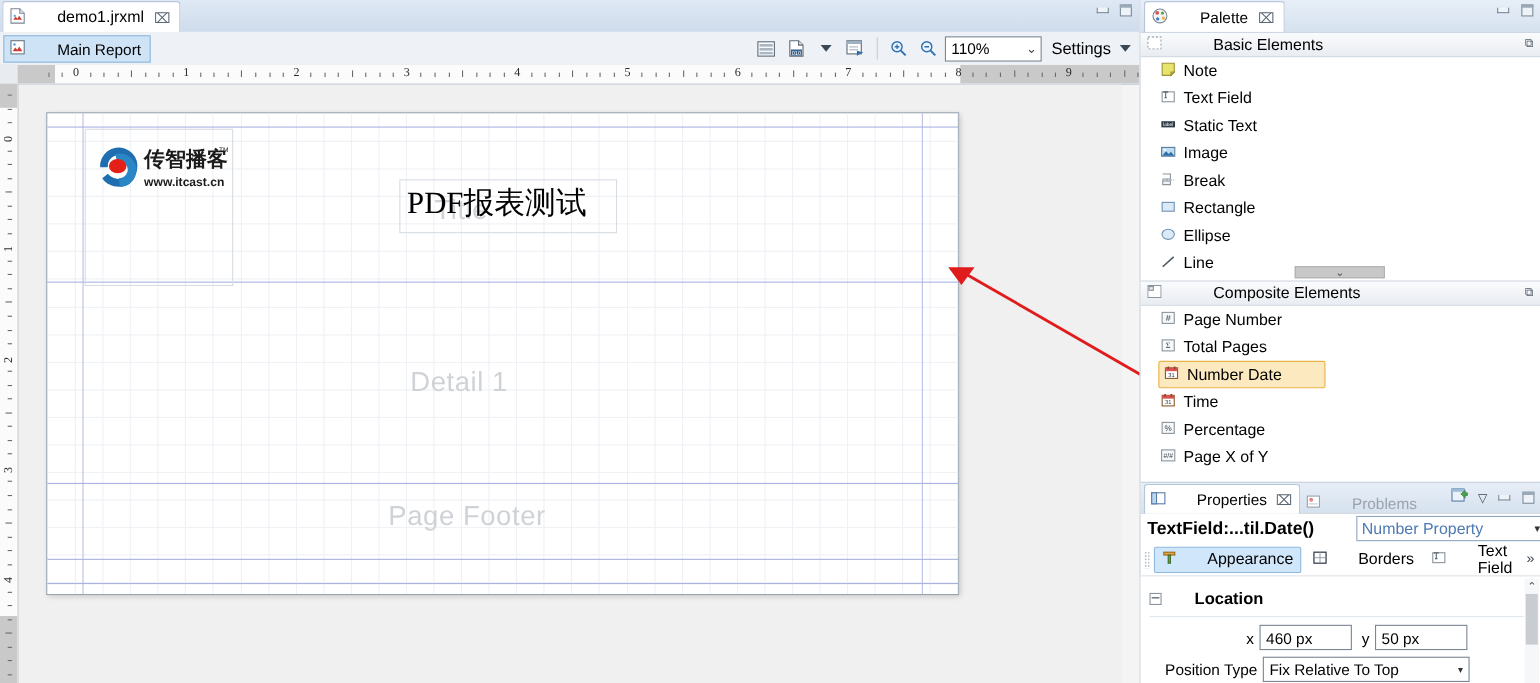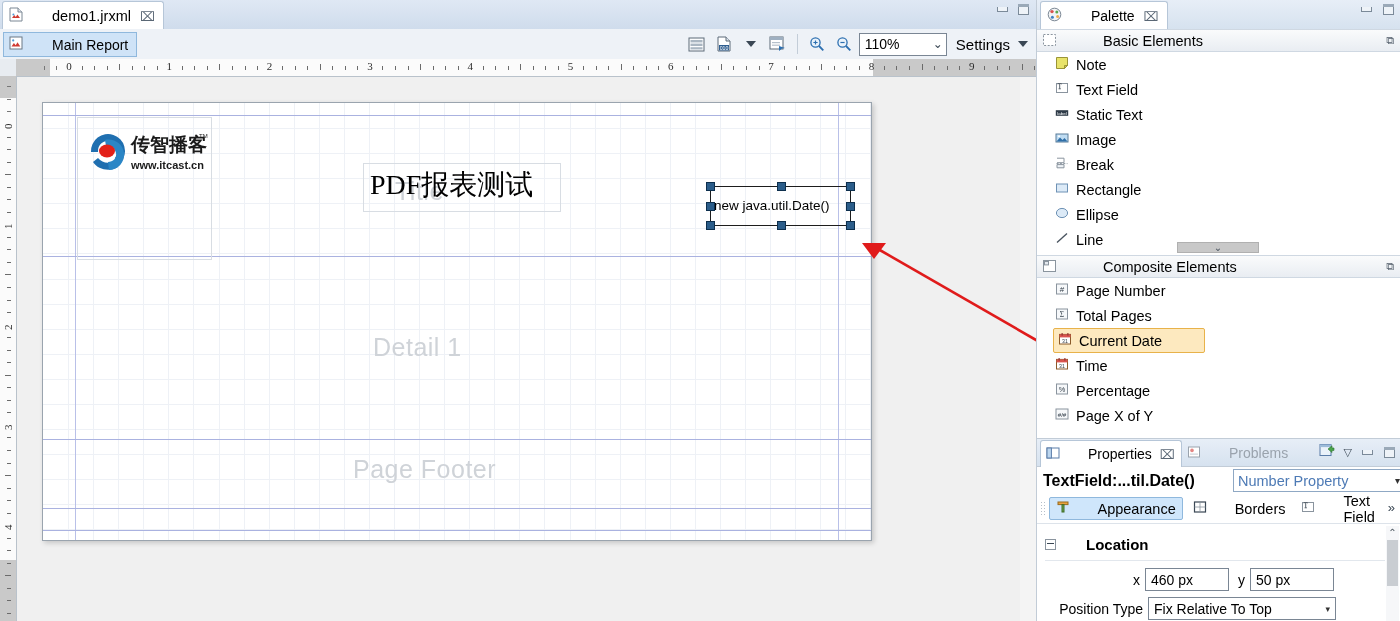--- a/index.html
+++ b/index.html
@@ -114,21 +114,21 @@
      border:1px solid #b0b0b0;display:flex;align-items:center;justify-content:center;}
 
   
   #props{position:absolute;left:0;top:438px;width:364px;height:183px;background:#fff;
      border-top:1px solid #c2ccd7;}
   #props-tabbar{position:absolute;left:0;top:0;width:364px;height:27px;
      background:linear-gradient(to bottom,#e7eef7 0%,#d6e2ef 100%);border-bottom:1px solid #c2ccd7;}
   #props-tab{position:absolute;left:3px;top:1px;height:26px;padding:0 6px 0 5px;background:#fff;
      border:1px solid #b6c6d8;border-bottom:none;border-radius:3px 3px 0 0;
      display:flex;align-items:center;gap:4px;font-size:14px;}
-  #problems-tab{position:absolute;left:150px;top:1px;height:26px;display:flex;align-items:center;
+  #problems-tab{position:absolute;left:150px;top:1px;height:26px;display:flex;align-items:flex-end;
      gap:4px;font-size:14px;color:#9aa3ad;}
   #props-winbtns{position:absolute;right:5px;top:4px;display:flex;gap:9px;align-items:center;}
   #props-title-row{position:absolute;left:0;top:28px;width:364px;height:27px;display:flex;align-items:center;}
   #props-obj{margin-left:6px;font-size:16px;font-weight:bold;}
   #search-prop{position:absolute;left:196px;top:2px;width:162px;height:21px;border:1px solid #8fa8c4;
      background:#fff;display:flex;align-items:center;justify-content:space-between;padding:0 4px 0 4px;}
   #search-prop .ph{color:#4d7ab5;font-size:14.5px;}
   #ptabs{position:absolute;left:0;top:57px;width:364px;height:25px;display:flex;align-items:center;gap:4px;}
   .ptab{display:flex;align-items:center;gap:4px;padding:2px 6px;font-size:14.5px;}
   .ptab.active{background:#cfe6fb;border:1px solid #8fb8dd;border-radius:2px;}
@@ -446,31 +446,20 @@
                 <path d="M22 14c9-2 18 4 19 13s-6 17-15 17l-1-8c5 0 9-4 8-9s-5-8-10-7z" fill="#2b86c6"></path>
                 <ellipse cx="24" cy="25" rx="8" ry="6.5" fill="#e32119"></ellipse>
                 <text x="48" y="25" font-size="19" font-weight="bold" fill="#1b1b1b" font-family="DejaVu Sans, sans-serif">传智播客</text>
                 <text x="116" y="12" font-size="6" fill="#1b1b1b" font-family="Liberation Sans, sans-serif">TM</text>
                 <text x="48" y="43" font-size="11" font-weight="bold" fill="#1b1b1b" font-family="Liberation Sans, sans-serif">www.itcast.cn</text>
               </svg></div>
           </div>
           <div class="relem" id="title-elem">
             <div id="title-text">PDF报表测试</div>
           </div>
-          <div class="relem" id="date-elem">
-            <div id="date-text">new java.util.Date()</div>
-            <div class="handle" style="left: -5px; top: -5px;"></div>
-            <div class="handle" style="left: calc(50% - 4px); top: -5px;"></div>
-            <div class="handle" style="right: -5px; top: -5px;"></div>
-            <div class="handle" style="left: -5px; top: calc(50% - 4px);"></div>
-            <div class="handle" style="right: -5px; top: calc(50% - 4px);"></div>
-            <div class="handle" style="left: -5px; bottom: -5px;"></div>
-            <div class="handle" style="left: calc(50% - 4px); bottom: -5px;"></div>
-            <div class="handle" style="right: -5px; bottom: -5px;"></div>
-          </div>
         </div>
     </div>
 
     <svg id="arrow">
       <line x1="1043" y1="344" x2="878" y2="249" stroke="#e01b1b" stroke-width="2.6"></line>
       <polygon points="862,243 886,243 874,259" fill="#e01b1b"></polygon>
     </svg>
   </div>
 
   <div id="dock">
@@ -618,21 +607,21 @@
           <div class="pal-item sel">
             <span style="margin-left:2px">
               <svg width="14" height="14" viewBox="0 0 14 14">
                 <rect x="1.5" y="2.4" width="11" height="9.6" fill="#fff" stroke="#8a5a2a"></rect>
                 <rect x="1.5" y="2.4" width="11" height="3" fill="#d9534f"></rect>
                 <rect x="3.4" y="1.2" width="1.5" height="2.4" fill="#9a3a36"></rect>
                 <rect x="9.1" y="1.2" width="1.5" height="2.4" fill="#9a3a36"></rect>
                 <text x="7" y="10.6" font-size="5.2" fill="#35404b" text-anchor="middle" font-family="Liberation Sans, sans-serif">31</text>
               </svg>
             </span>
-            <span>Current Date</span>
+            <span>Number Date</span>
           </div>
           <div class="pal-item">
             <span>
               <svg width="14" height="14" viewBox="0 0 14 14">
                 <rect x="1.5" y="2.4" width="11" height="9.6" fill="#fff" stroke="#8a5a2a"></rect>
                 <rect x="1.5" y="2.4" width="11" height="3" fill="#d9534f"></rect>
                 <rect x="3.4" y="1.2" width="1.5" height="2.4" fill="#9a3a36"></rect>
                 <rect x="9.1" y="1.2" width="1.5" height="2.4" fill="#9a3a36"></rect>
                 <text x="7" y="10.6" font-size="5.2" fill="#35404b" text-anchor="middle" font-family="Liberation Sans, sans-serif">31</text>
               </svg>

